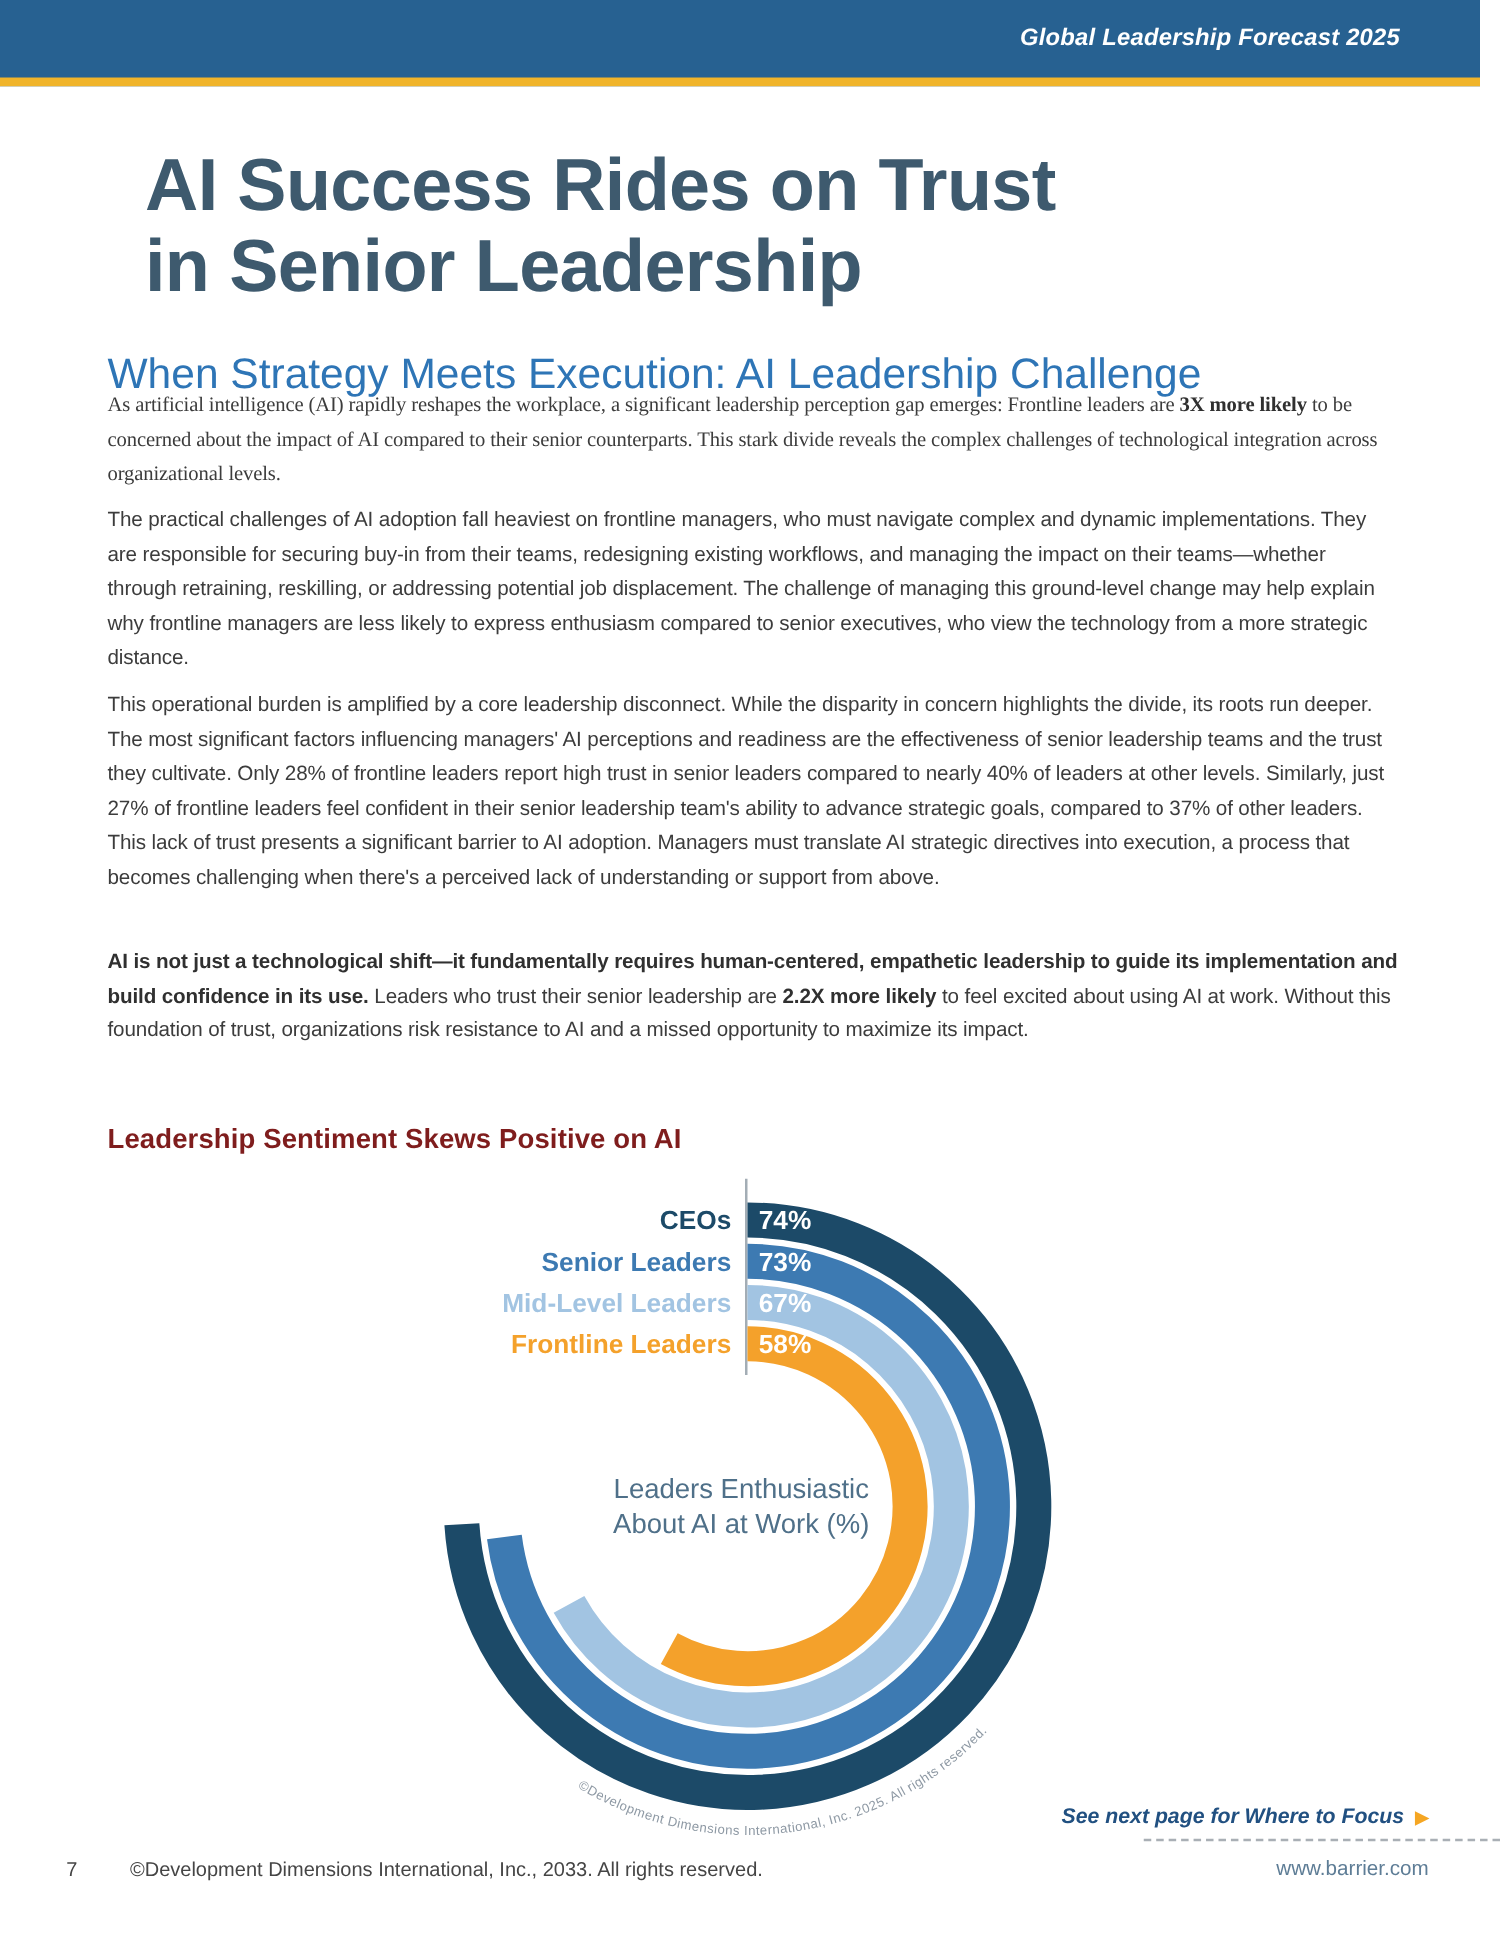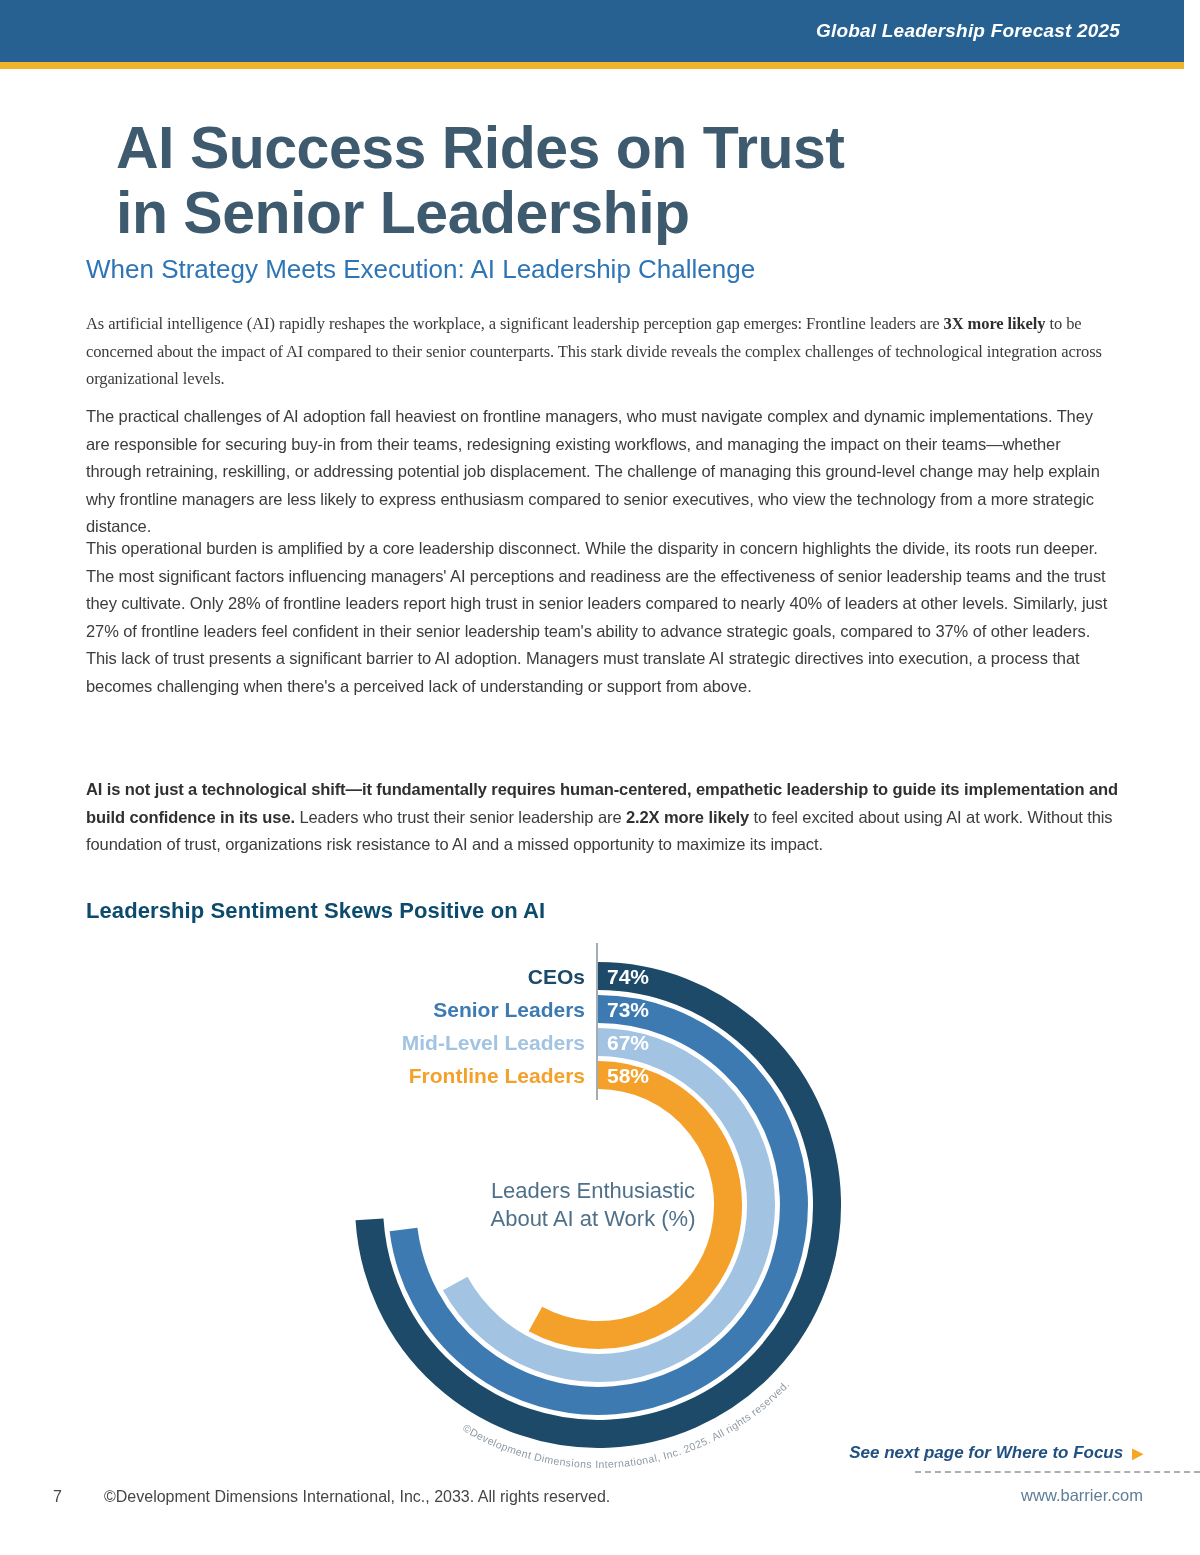--- a/index.html
+++ b/index.html
@@ -14,25 +14,25 @@
     display:flex; align-items:center; justify-content:flex-end; padding-right:64px;
   }
   .topbar .doc-title {
     color:#ffffff; font-size:19px; font-weight:bold; font-style:italic; letter-spacing:.2px;
   }
   .block { position:absolute; left:86px; width:1033px; }
   .h1 {
     top:116px; font-size:59px; font-weight:bold; color:#3e5a6e;
     line-height:65px; letter-spacing:-0.5px; white-space:pre-line;margin-left:30px;
   }
-  .h2 { top:254px; font-size:26px; font-weight:normal; color:#2e75b6; }
+  .h2 { top:280px; font-size:34px; font-weight:normal; color:#2e75b6; }
   .para { font-size:16.5px; line-height:27.5px; color:#3c3c3c; letter-spacing:-0.1px; }
   .para b { color:#303030; }
-  .p1 { top:310px;font-family:Liberation Serif, serif; } .p2 { top:403px; } .p3 { top:535px; } .p4 { top:756px;margin-top:20px; }
-  .h3 { top:898px; font-size:22px; font-weight:bold; color:#0c4a6e; letter-spacing:.1px; }
+  .p1 { top:310px;font-family:Liberation Serif, serif; } .p2 { top:403px; } .p3 { top:551px; } .p4 { top:756px; }
+  .h3 { top:898px; font-size:22px; font-weight:bold; color:#7f1d1d; letter-spacing:.1px; }
   .chart-wrap { position:absolute; top:935px; left:0; width:1200px; height:578px; }
   .chart-wrap svg { display:block; width:1200px; height:578px; }
   .next-note {
     position:absolute; top:1443px; right:57px; display:flex; align-items:center; gap:9px;
     font-size:17px; font-style:italic; font-weight:bold; color:#215081;margin-left:40px;
   }
   .next-note .arrow { color:#f5a623; font-style:normal; font-size:14px; line-height:1; }
   .dash-rule {
     position:absolute; top:1471px; left:915px; right:0; height:0;
     border-top:2px dashed #a9afb5;

